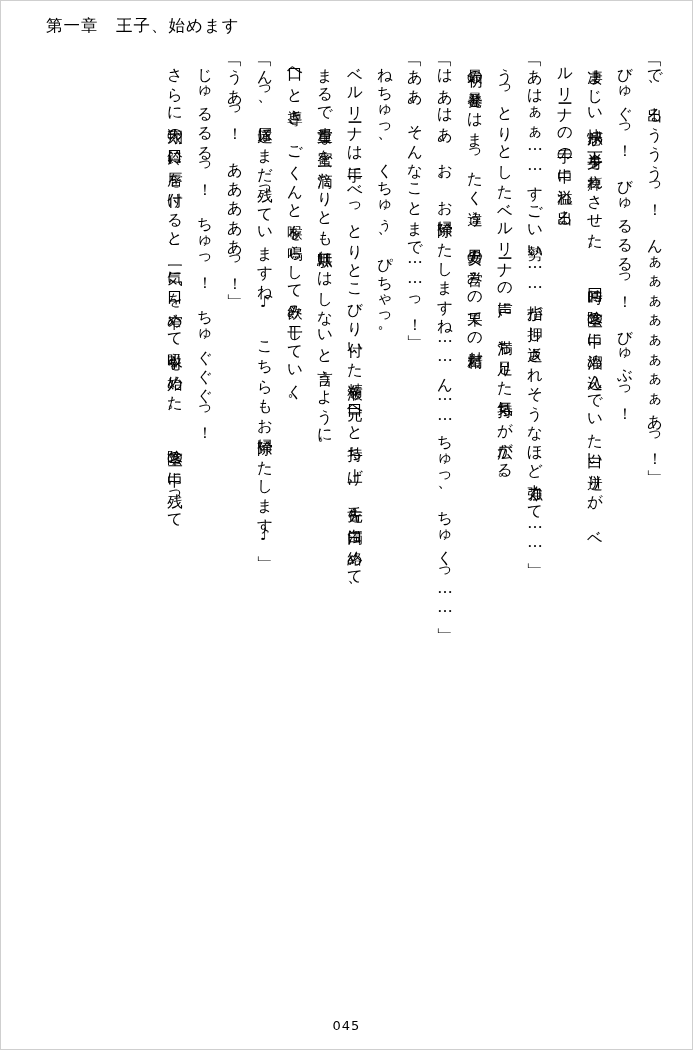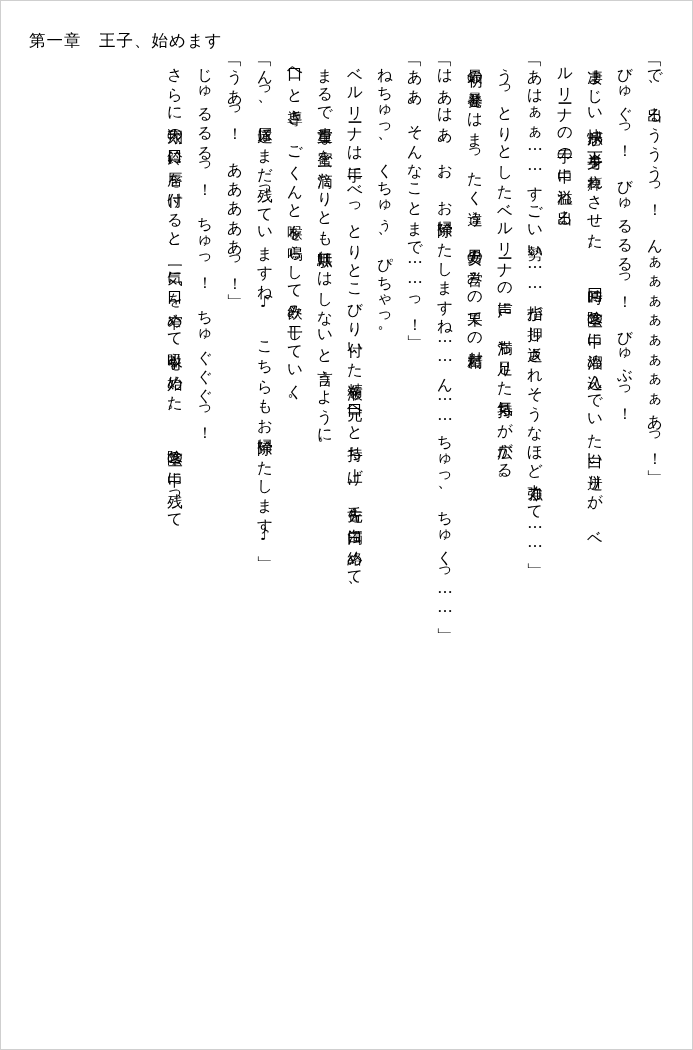--- a/index.html
+++ b/index.html
@@ -21,26 +21,25 @@
     height: 1050px;
     box-sizing: border-box;
     background: #fff;
     border: 1px solid #cfcfcf;
   }
 
   
   .chapter-header {
     position: absolute;
     top: 14px;
-    left: 28px;
+    left: 45px;
     font-size: 16.5px;
     letter-spacing: 1px;
     font-family: "DejaVu Serif", serif;
     white-space: nowrap;
-    margin-top: 15px;
   }
 
   
   .body-area {
     position: absolute;
     top: 56px;
     right: 30px;
     left: 34px;
     bottom: 62px;
     display: flex;
@@ -97,14 +96,15 @@
     <div class="vcol">ねちゅっ、くちゅぅ、ぴちゃっ。</div>
     <div class="vcol">ベルリーナは手にべっとりとこびり付いた精液を口元へと持ち上げ、舌先を白濁に絡めて、</div>
     <div class="vcol">まるで貴重な蜜を一滴たりとも無駄にはしないと言うように。</div>
     <div class="vcol">口へと導き、ごくんと喉を鳴らして飲み干していく。</div>
     <div class="vcol">「んっ、尿道にまだ残っていますね♪　こちらもお掃除いたします♪」</div>
     <div class="vcol">「うあっ！　あああああっ！」</div>
     <div class="vcol">じゅるるるっ！　ちゅっ！　ちゅぐぐぐっ！</div>
     <div class="vcol">さらに翔太の鈴口に唇を付けると、一気に口を窄めて吸引を始めた。　陰茎の中に残って</div>
   </div>
 
+  <div class="page-number">045</div>
 
 </div>
 
 </body></html>

